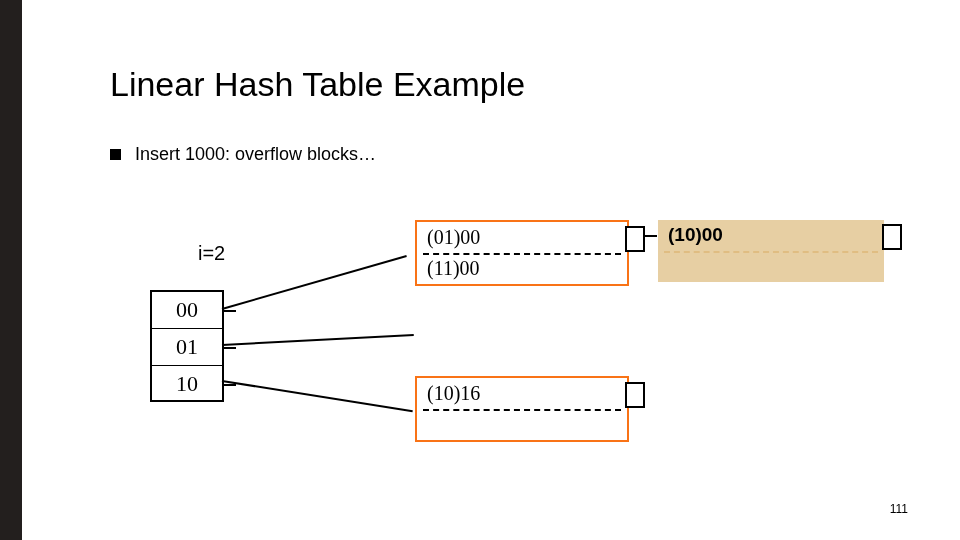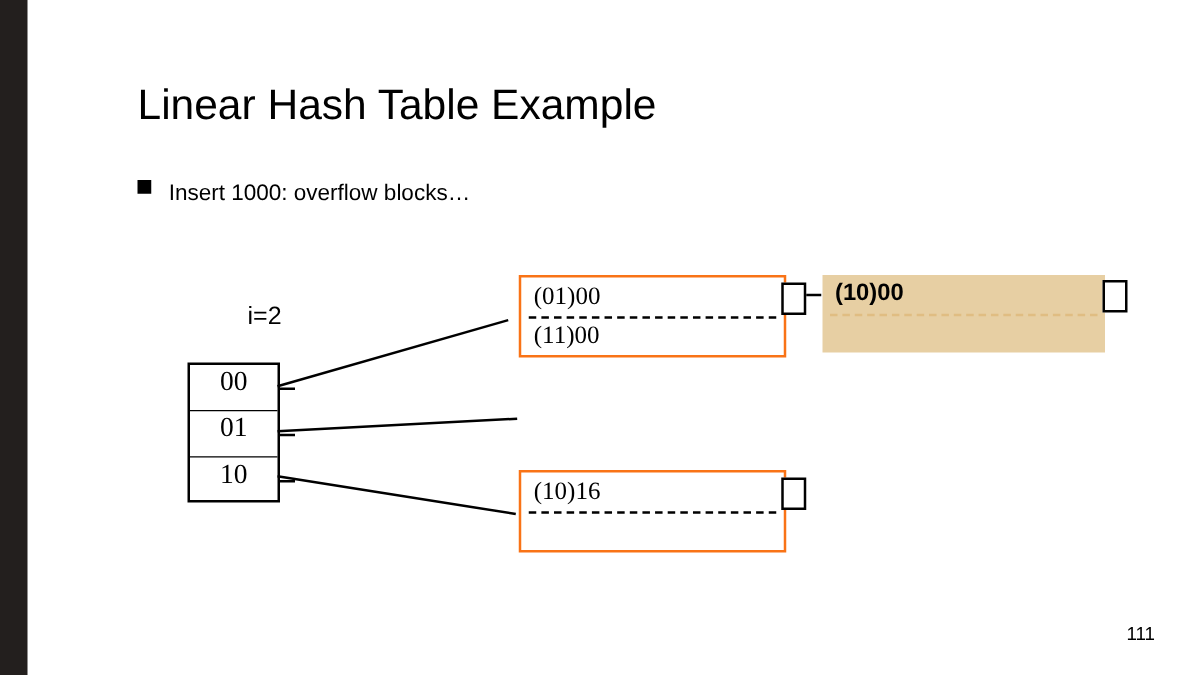--- a/index.html
+++ b/index.html
@@ -1,25 +1,25 @@
 <!DOCTYPE html>
 <html><head>
 <meta charset="utf-8">
 <style>
   html,body{margin:0;padding:0;width:960px;height:540px;background:#fff;font-family:Arial,Helvetica,sans-serif;color:#000;position:relative}
   .sidebar{position:absolute;left:0;top:0;width:22px;height:540px;background:#231f1e}
   .content{position:absolute;left:110px;top:65px;right:40px}
   .title{font-size:34px;font-weight:400;letter-spacing:0px}
-  .bullet-row{margin-top:40px;display:flex;gap:14px}
+  .bullet-row{margin-top:40px;display:flex;align-items:center;gap:14px}
   .sq{width:11px;height:11px;background:#000}
   .bullet-text{font-size:18px}
   .diagram{position:absolute;left:150px;top:220px;width:700px;height:240px}
   .ilabel{position:absolute;left:48px;top:22px;font-family:Liberation Sans, sans-serif;font-size:20px}
   .dir{position:absolute;left:0;top:70px;width:70px;height:108px;border:2px solid #000}
-  .dir-row{height:36px;border-bottom:1px solid #000;display:flex;justify-content:center;font-family:'Times New Roman',serif;font-size:22px;position:relative}
+  .dir-row{height:36px;border-bottom:1px solid #000;display:flex;align-items:center;justify-content:center;font-family:'Times New Roman',serif;font-size:22px;position:relative}
   .dir-row:last-child{border-bottom:none}
   .tick{position:absolute;right:-14px;top:50%;width:12px;height:2px;background:#000}
   
   .bucket{position:absolute;width:210px;height:62px;border:2px solid #f97316}
   .bucket .divider{position:absolute;left:6px;right:6px;top:50%;border-top:2px dashed #000}
   .bucket .val{position:absolute;left:10px;font-family:'Times New Roman',serif;font-size:20px}
   .bucket .v1{top:4px}
   .bucket .v2{bottom:4px}
   .tab{position:absolute;right:-18px;top:4px;width:16px;height:22px;border:2px solid #000;background:#fff}
   .b1{left:265px;top:0}
@@ -28,21 +28,21 @@
   .link{position:absolute;height:2px;background:#000}
   .l1{left:72px;top:88px;width:192px;transform-origin:left center;transform:rotate(-16deg)}
   .l2{left:72px;top:124px;width:192px;transform-origin:left center;transform:rotate(-3deg)}
   .l3{left:72px;top:160px;width:193px;transform-origin:left center;transform:rotate(9deg)}
   
   .oflow{position:absolute;left:508px;top:0;width:226px;height:62px;background:#e7cfa3}
   .oflow .divider{position:absolute;left:6px;right:6px;top:50%;border-top:2px dashed #e0bd82}
   .oflow .val{position:absolute;left:10px;top:4px;font-family:Arial,sans-serif;font-size:19px;font-weight:bold}
   .tab2{position:absolute;right:-18px;top:4px;width:16px;height:22px;border:2px solid #000;background:#fff}
   .connector{position:absolute;left:495px;top:15px;width:12px;height:2px;background:#000}
-  .pagenum{position:absolute;right:36px;bottom:24px;font-size:15px}
+  .pagenum{position:absolute;right:52px;bottom:24px;font-size:12px}
 </style>
 </head>
 <body>
 
 <div class="sidebar"></div>
 
 <div class="content">
   <div class="title">Linear Hash Table Example</div>
   <div class="bullet-row">
     <div class="sq"></div>

